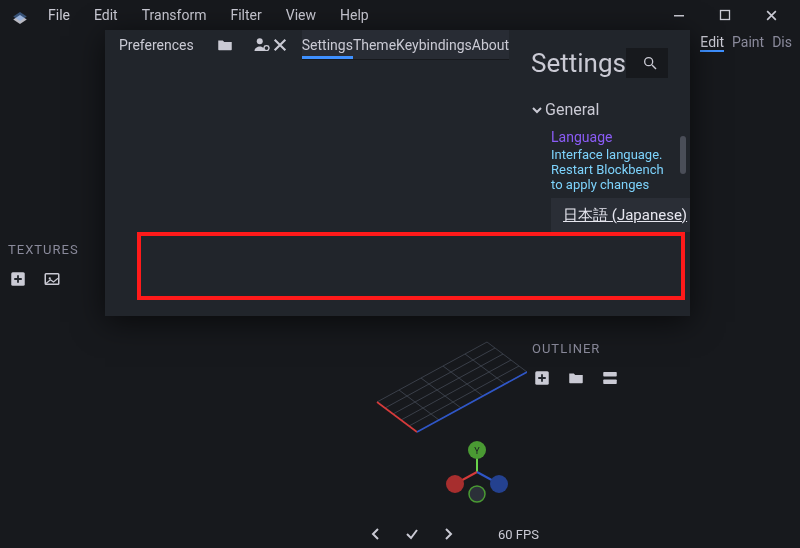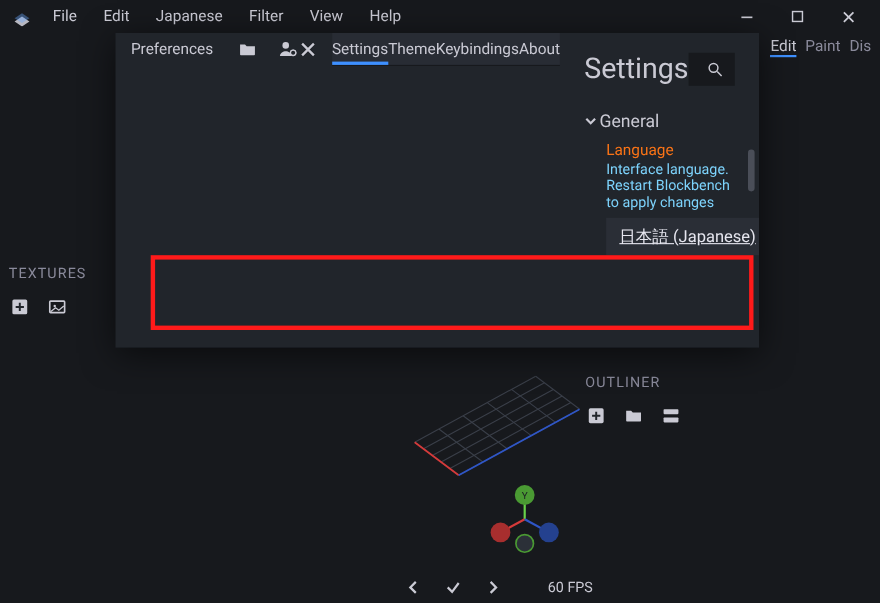--- a/index.html
+++ b/index.html
@@ -38,42 +38,42 @@
   .dlg-tabs { display:flex; height:30px; border-bottom:1px solid #17191d; background:#282c34; }
   .dlg-tab { flex:1; text-align:center; font-size:14px; line-height:30px; color:#cacad4; cursor:pointer; }
   .dlg-tab.active { border-bottom:3px solid #3e90ff; }
   .dlg-body { flex:1; padding:18px 22px 12px 22px; position:relative; overflow:hidden; }
   .settings-hdr { display:flex; align-items:center; justify-content:space-between; }
   .settings-hdr h1 { font-size:26px; font-weight:400; color:#cacad4; }
   .searchbox { width:220px; height:30px; background:#17191d; display:flex; align-items:center; justify-content:flex-end; padding:0 10px; }
   .section { margin-top:22px; }
   .section .shdr { font-size:16px; color:#cacad4; display:flex; align-items:center; gap:2px; }
   .setting { margin-top:10px; margin-left:20px; }
-  .setting .label { font-size:14px; color:#f97316; }
+  .setting .label { font-size:14px; color:#8b5cf6; }
   .setting .hint { font-size:13px; color:#7dd3fc; margin-top:2px; }
   .dropdown { margin-top:6px; width:498px; height:34px; background:#2a2e36; display:flex; align-items:center; padding:0 12px; font-size:15px; color:#e6e6ef; cursor:pointer;text-decoration:underline; }
   .highlight-box { position:absolute; border:4px solid #ff1a1a; pointer-events:none; left:137px; top:232px; width:548px; height:68px; }
   .scrollthumb { position:absolute; right:4px; top:106px; width:6px; height:38px; background:#4a4e58; border-radius:3px; }
   
   svg { display:block; }
 </style>
 </head>
 <body>
 
 <div class="titlebar">
   <span class="logo">
     <svg width="18" height="18" viewBox="0 0 24 24">
         <path fill="#cacad4" d="M3 18 L12 12 L21 18 L12 24 Z" opacity=".9"></path>
         <path fill="#6aa8ff" d="M3 14 L12 8 L21 14 L12 20 Z" opacity=".4"></path>
       </svg>
   </span>
   <div class="menubar">
     <span class="menu-item">File</span>
     <span class="menu-item">Edit</span>
-    <span class="menu-item">Japanese</span>
+    <span class="menu-item">Transform</span>
     <span class="menu-item">Filter</span>
     <span class="menu-item">View</span>
     <span class="menu-item">Help</span>
   </div>
   <div class="winctrl">
     <span class="winbtn">
       <svg width="12" height="12" viewBox="0 0 12 12">
           <rect x="1" y="6" width="10" height="1.5" fill="#cacad4"></rect>
         </svg>
     </span>

